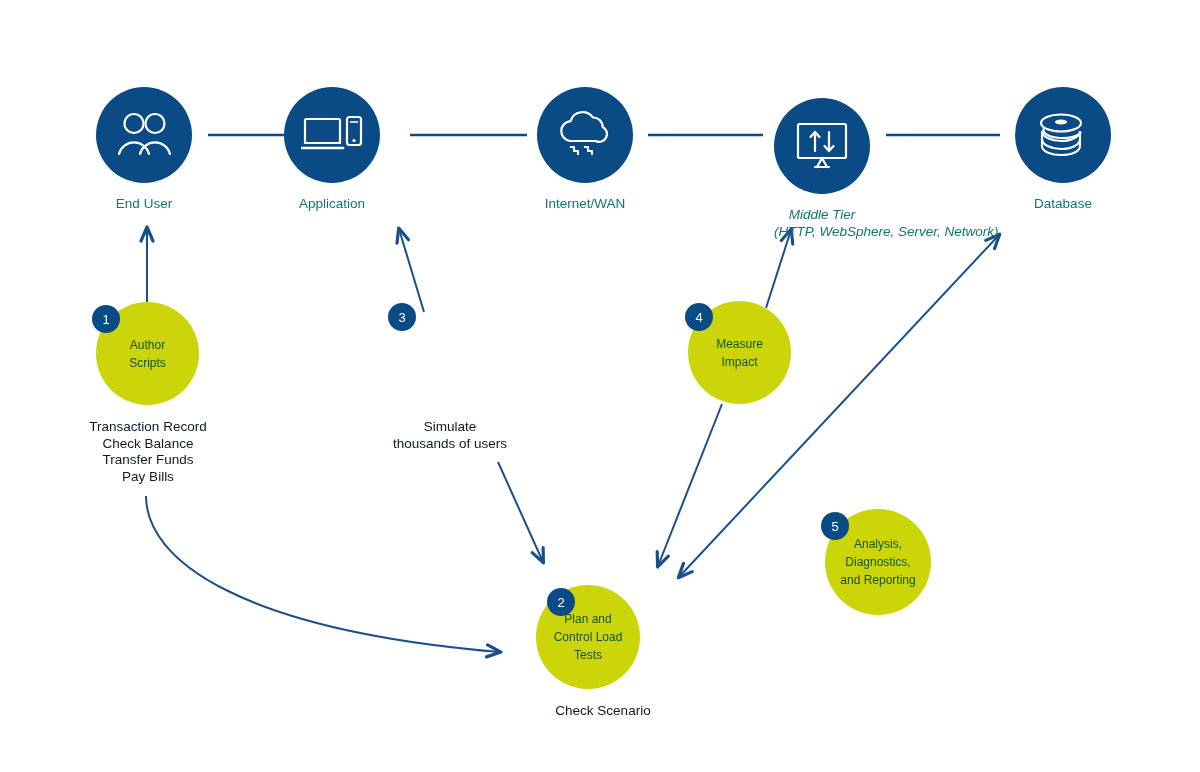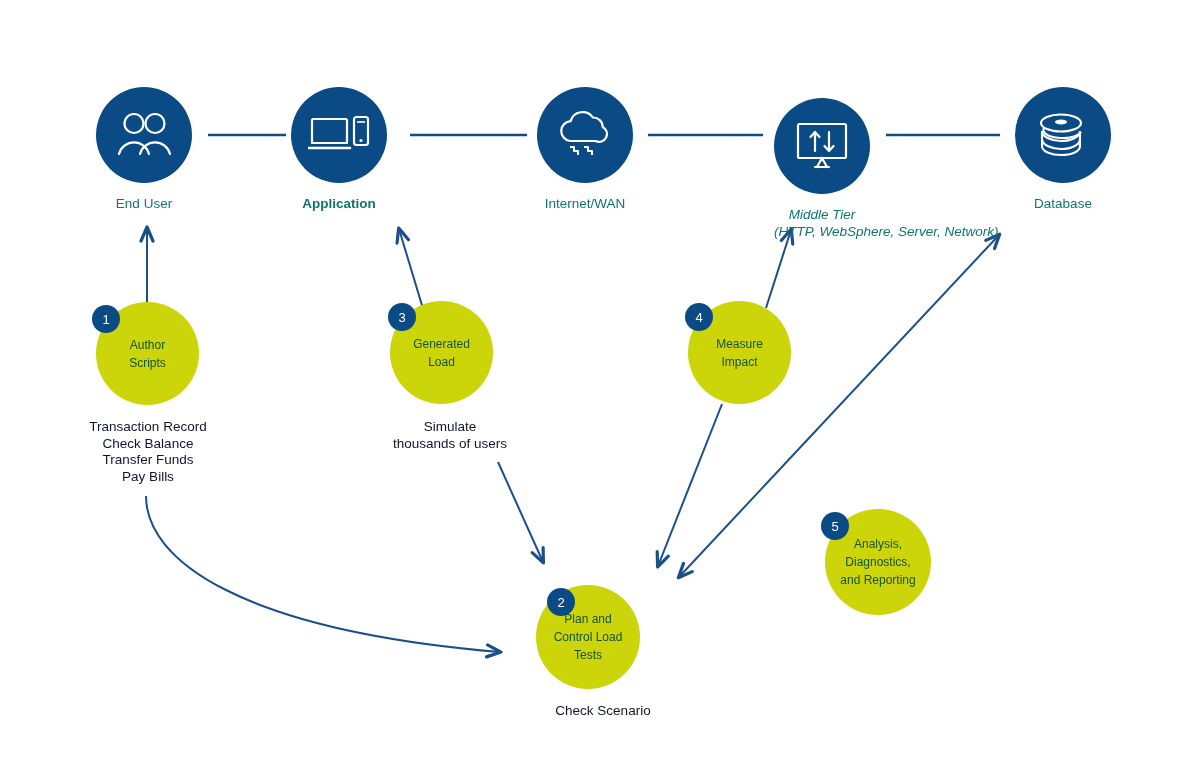--- a/index.html
+++ b/index.html
@@ -134,21 +134,21 @@
         <circle cx="40" cy="12.5" r="9.5" fill="none" stroke="#ffffff" stroke-width="2.2"></circle>
         <path d="M4 43 A 15.5 15.5 0 0 1 34 43" fill="none" stroke="#ffffff" stroke-width="2.2" stroke-linecap="round"></path>
         <path d="M25 43 A 15.5 15.5 0 0 1 55 43" fill="none" stroke="#ffffff" stroke-width="2.2" stroke-linecap="round"></path>
       </svg>
     </div>
     <div class="tier-label">
       <span>End User</span>
     </div>
   </div>
 
-  <div class="tier-node" style="left:291px; top:87px;font-weight:bold;">
+  <div class="tier-node" style="left:284px; top:87px;">
     <div class="tier-disc">
       <svg width="62" height="44" viewBox="0 0 62 44">
         <rect x="4" y="6" width="35" height="24" rx="1.5" fill="none" stroke="#ffffff" stroke-width="2.2"></rect>
         <path d="M1 35 L42 35" stroke="#ffffff" stroke-width="2.6" stroke-linecap="round"></path>
         <path d="M4 30 L39 30" stroke="#ffffff" stroke-width="2" stroke-linecap="round"></path>
         <rect x="46" y="4" width="14" height="28" rx="2.5" fill="none" stroke="#ffffff" stroke-width="2.2"></rect>
         <line x1="49" y1="9" x2="57" y2="9" stroke="#ffffff" stroke-width="1.6"></line>
         <circle cx="53" cy="27.5" r="1.6" fill="#ffffff"></circle>
       </svg>
     </div>
@@ -204,24 +204,20 @@
   </div>
 
   <div class="step-bubble" style="left:96px; top:302px; width:103px; height:103px;">
     <div class="step-text" style="white-space: pre-line;">Author
 Scripts</div>
   </div>
   <div class="step-badge" style="left:92px; top:305px;">
     <span>1</span>
   </div>
 
-  <div class="step-bubble" style="left:390px; top:301px; width:103px; height:103px;">
-    <div class="step-text" style="white-space: pre-line;">Generated
-Load</div>
-  </div>
   <div class="step-badge" style="left:388px; top:303px;">
     <span>3</span>
   </div>
 
   <div class="step-bubble" style="left:688px; top:301px; width:103px; height:103px;">
     <div class="step-text" style="white-space: pre-line;">Measure
 Impact</div>
   </div>
   <div class="step-badge" style="left:685px; top:303px;">
     <span>4</span>

